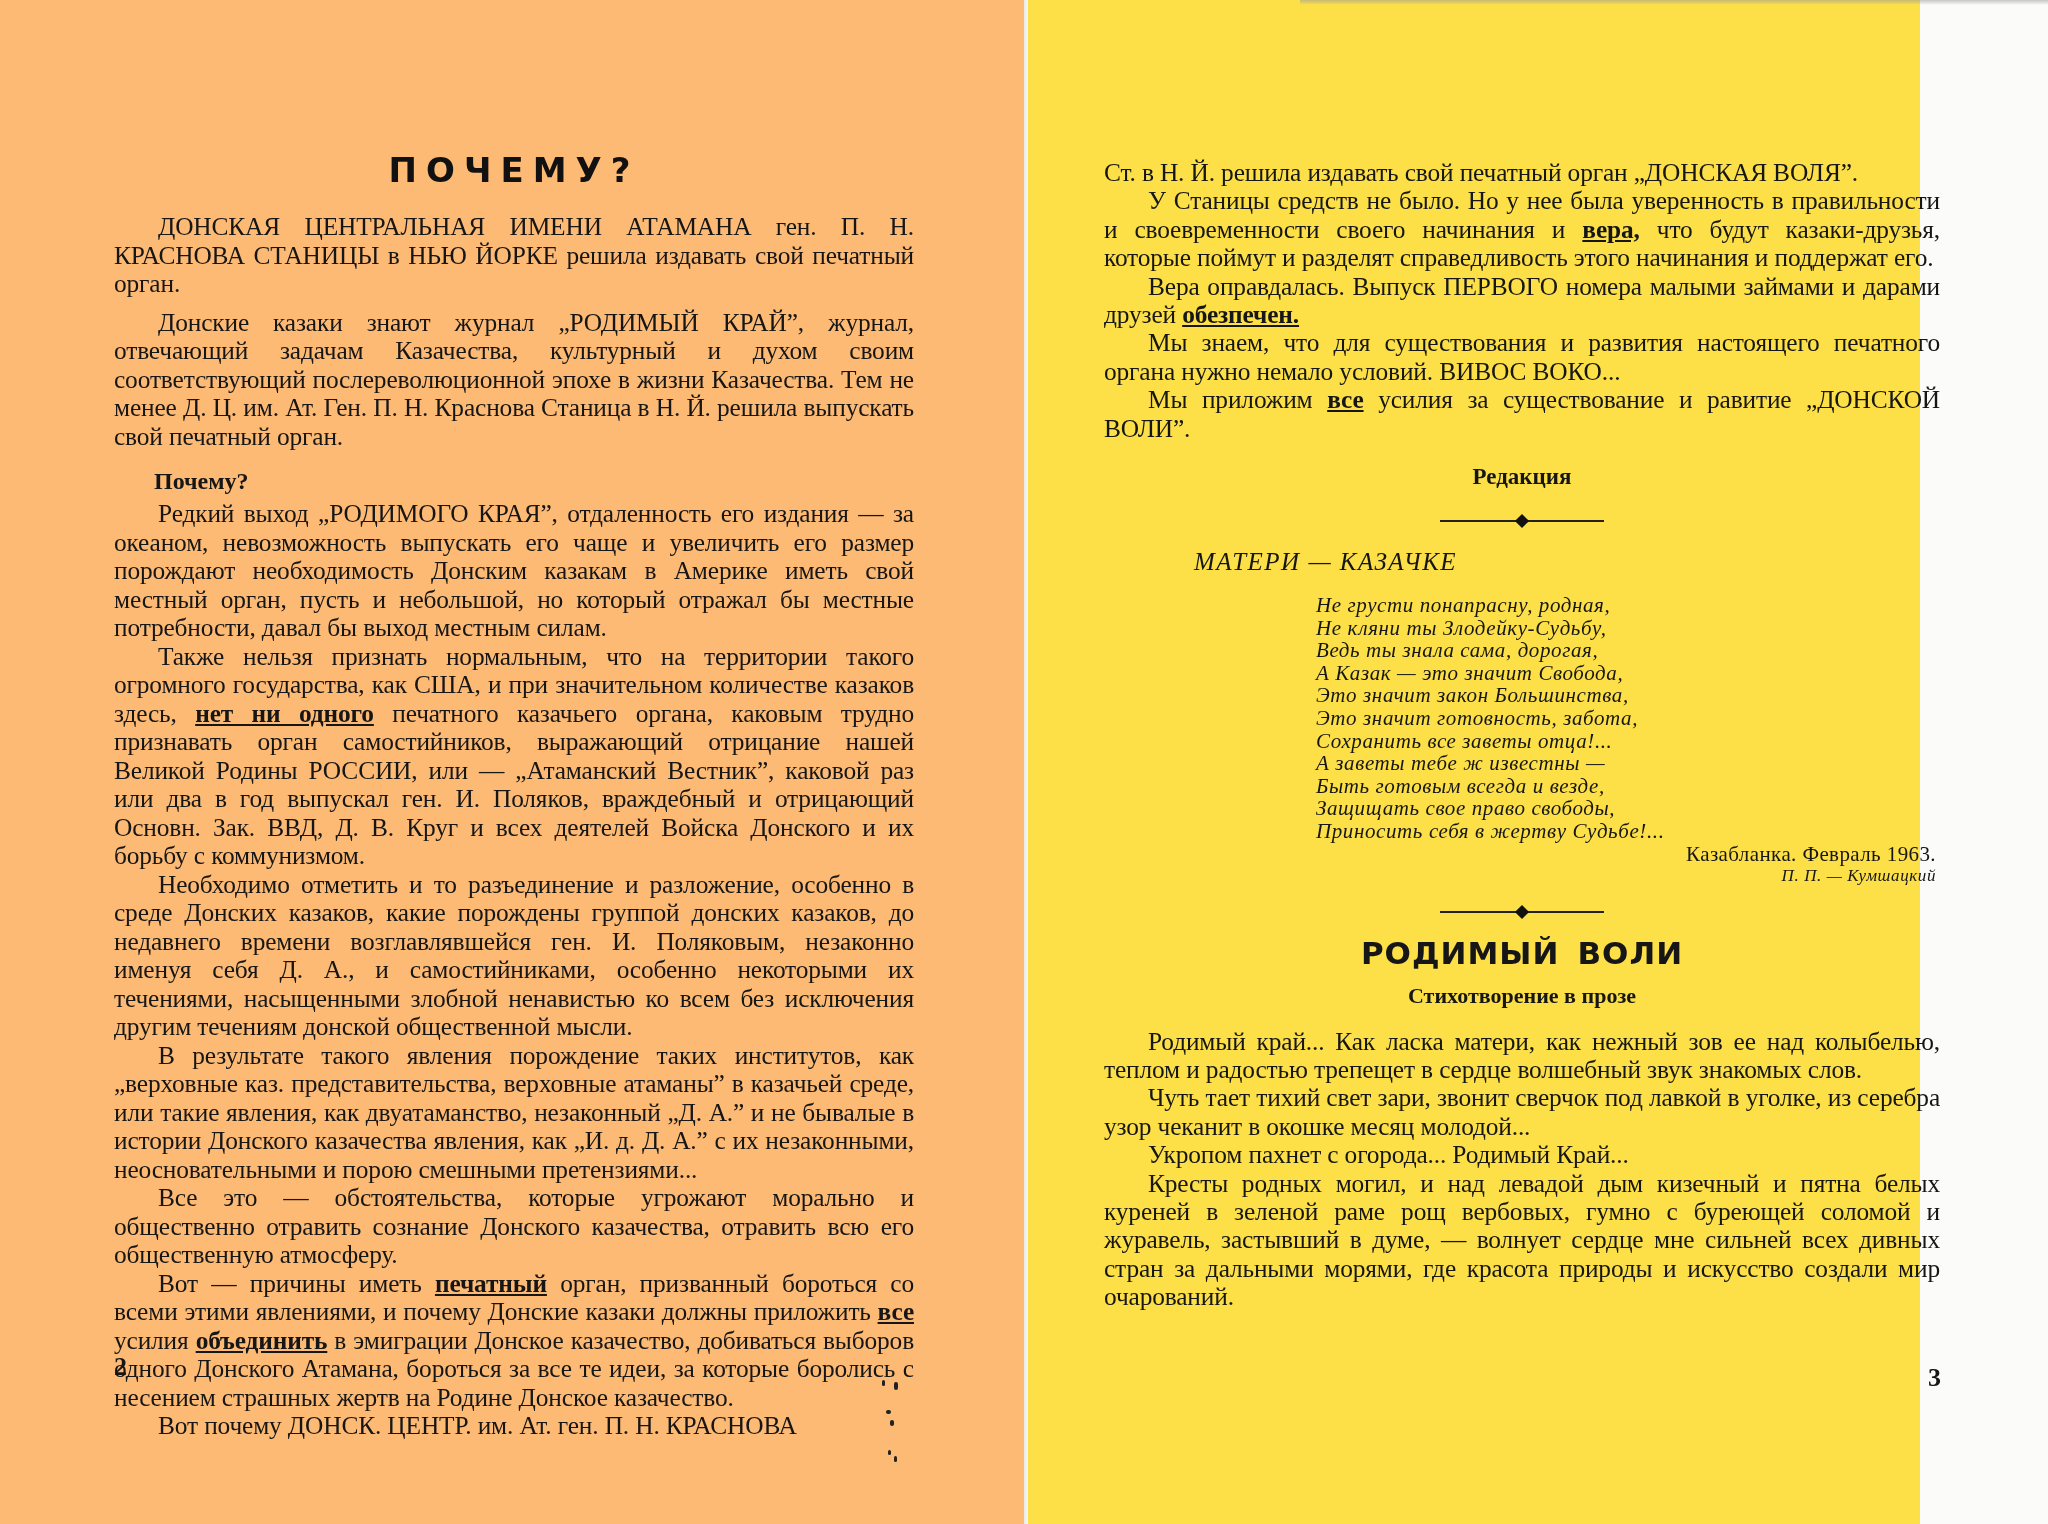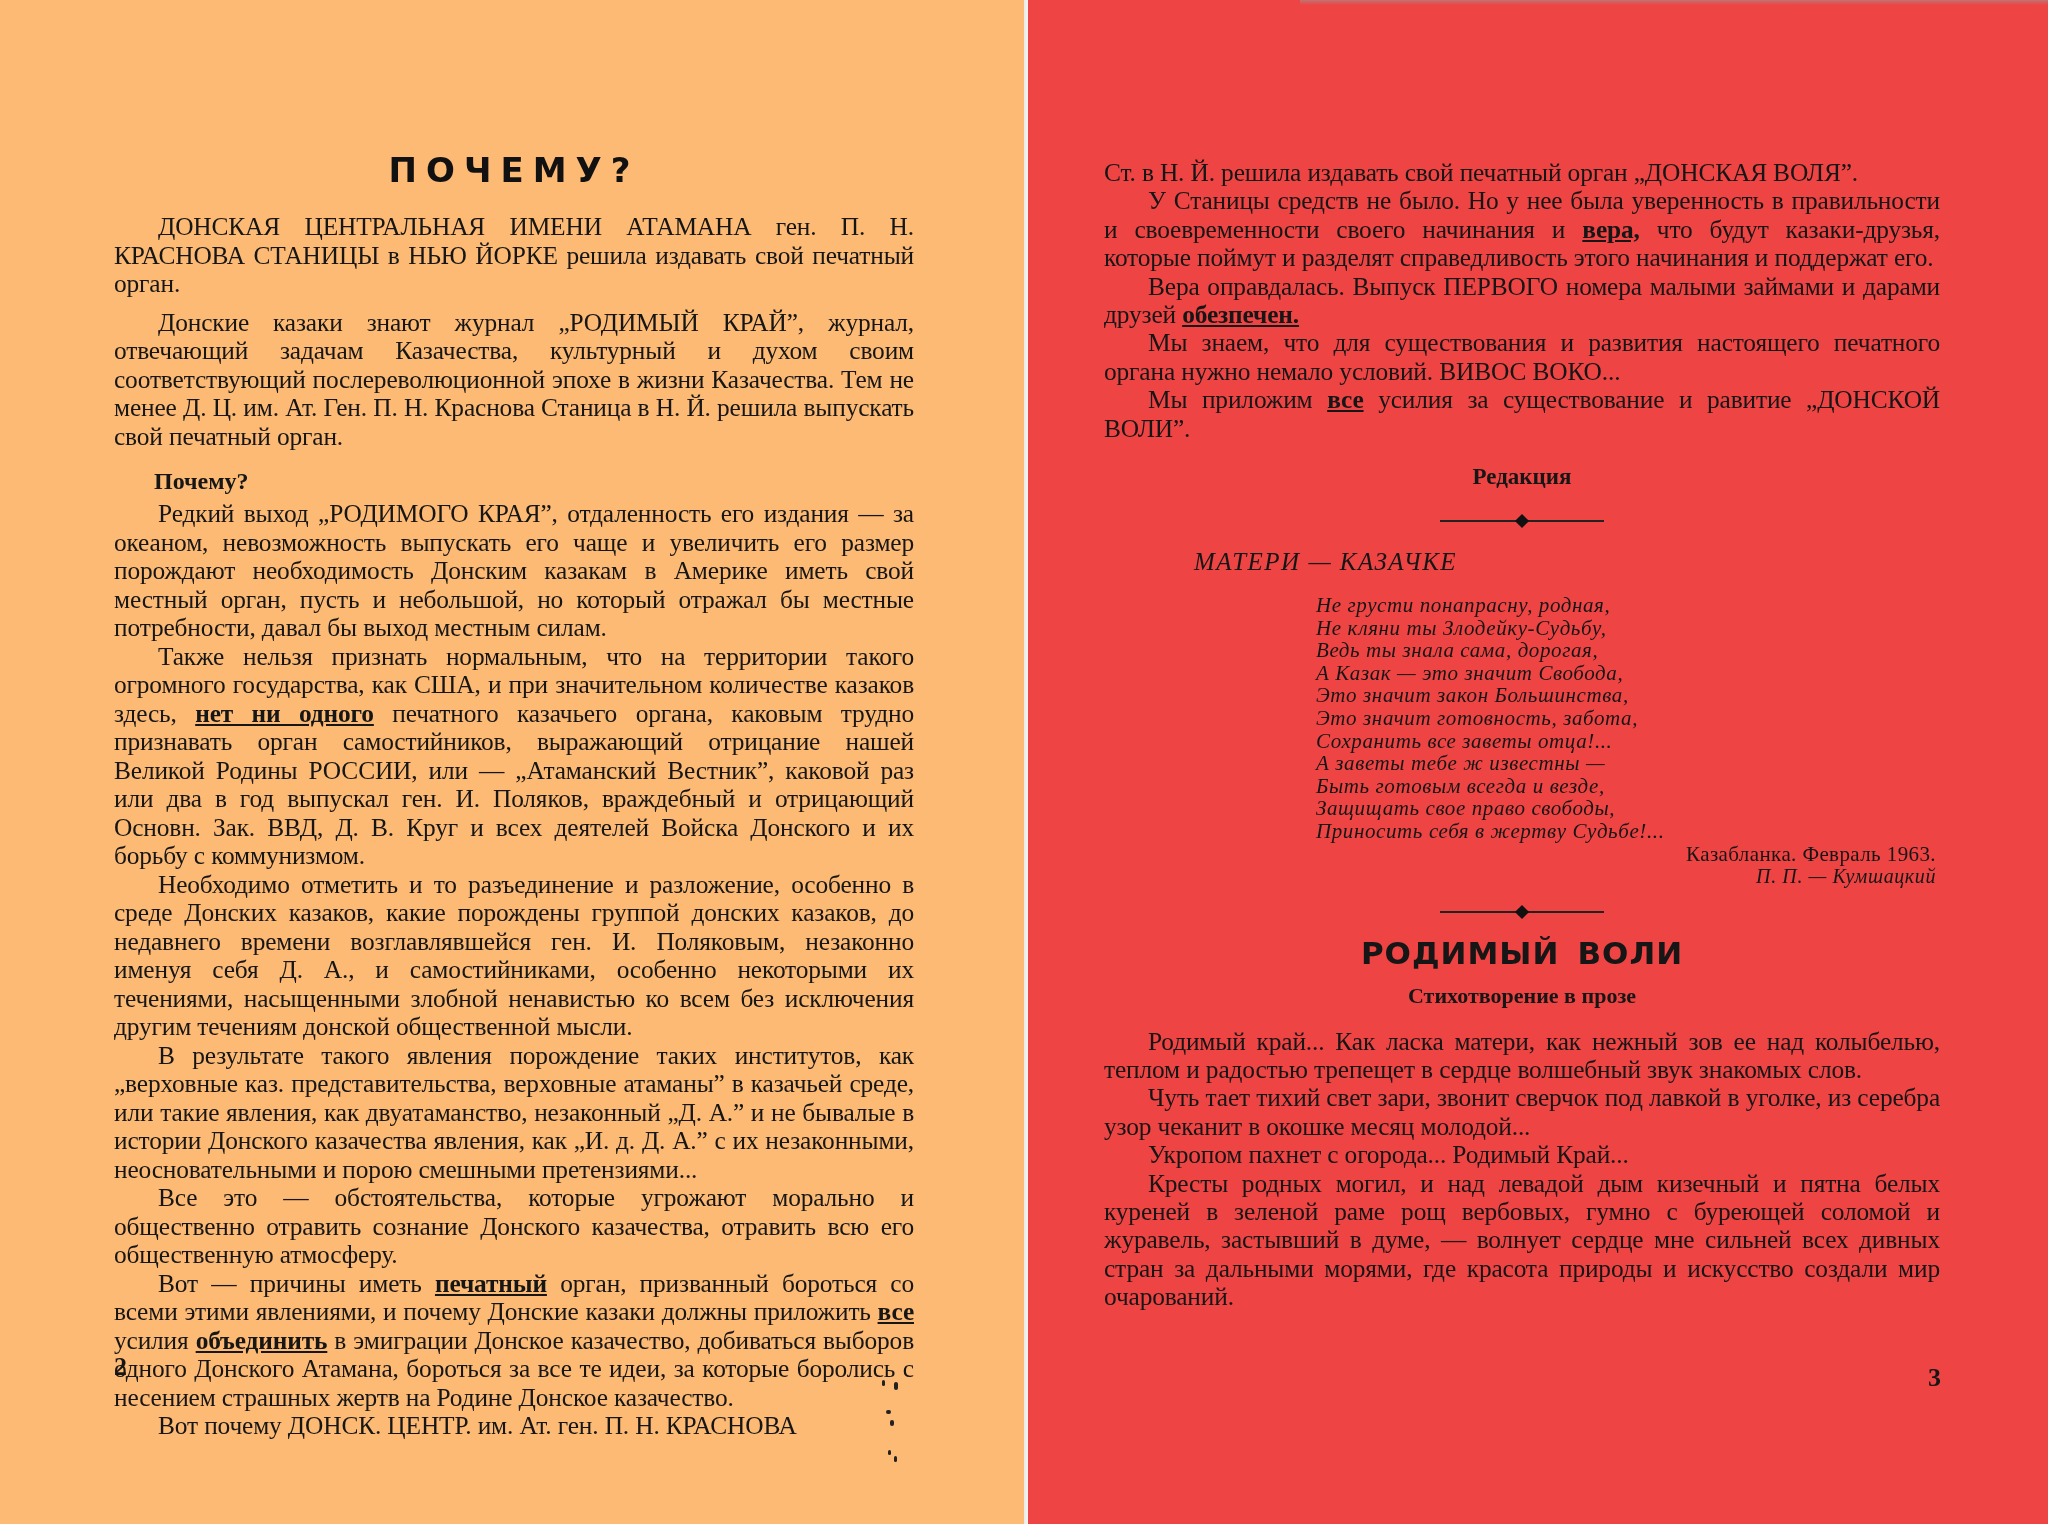--- a/index.html
+++ b/index.html
@@ -6,21 +6,21 @@
   body {
     width: 2048px; height: 1524px; overflow: hidden;
     background: #fbfbfa;
     font-family: "Liberation Serif", "DejaVu Serif", serif;
     color: #161616;
     position: relative;
   }
   .spread { position: absolute; inset: 0; display: flex; }
   .page { position: relative; height: 1524px; }
   .page-left { width: 1024px; background: #fdba74; }
-  .page-right { width: 1024px; background: #ef4444; }
+  .page-right { width: 896px; background: #fde047; }
   .gutter {
     position: absolute; left: 1024px; top: 0; width: 4px; height: 1524px;
     background: linear-gradient(to right, #e9e9e7, #f6f6f4);
   }
   .topshadow {
     position: absolute; left: 1300px; top: 0; width: 748px; height: 5px;
     background: linear-gradient(to bottom, #9a9a9a, rgba(250,250,250,0));
     opacity: .55;
   }
 
@@ -48,21 +48,21 @@
   .signature { text-align: center; font-weight: bold; font-size: 23px; margin-top: 22px; }
   .ornament { display: flex; justify-content: center; align-items: center; margin: 26px 0 22px 0; }
   .ornament .line { width: 80px; height: 2px; background: #222; }
   .ornament .dia { width: 10px; height: 10px; background: #111; transform: rotate(45deg); margin: 0 -3px; }
   .poem-title {
     text-align: left; font-style: italic; font-size: 25px; letter-spacing: 1.5px; margin: 0 0 18px 90px;
   }
   .poem { margin-left: 212px; }
   .poem .line-v { font-style: italic; font-size: 21px; line-height: 22.6px; letter-spacing: .6px; }
   .poem-place { text-align: right; font-size: 21px; line-height: 22px; letter-spacing: .4px; margin-right: 4px; }
-  .poem-author { text-align: right; font-style: italic; font-size: 20px; line-height: 22px; letter-spacing: .6px; margin-right: 4px; }
+  .poem-author { text-align: right; font-style: italic; font-size: 17px; line-height: 22px; letter-spacing: .6px; margin-right: 4px; }
   .title2 {
     text-align: center; font-family: "DejaVu Sans", sans-serif; font-weight: bold;
     font-size: 31px; letter-spacing: 1px; margin: 18px 0 12px 0;
   }
   .title2 .w1 { margin-right: 18px; }
   .subtitle2 { text-align: center; font-weight: bold; font-size: 22px; margin-bottom: 18px; }
   .col-right p.t { font-size: 25.4px; line-height: 28.4px; }
 
   .specks { position: absolute; left: 880px; top: 1380px; width: 30px; height: 130px; }
   .speck { position: absolute; background: #222; border-radius: 2px; }

